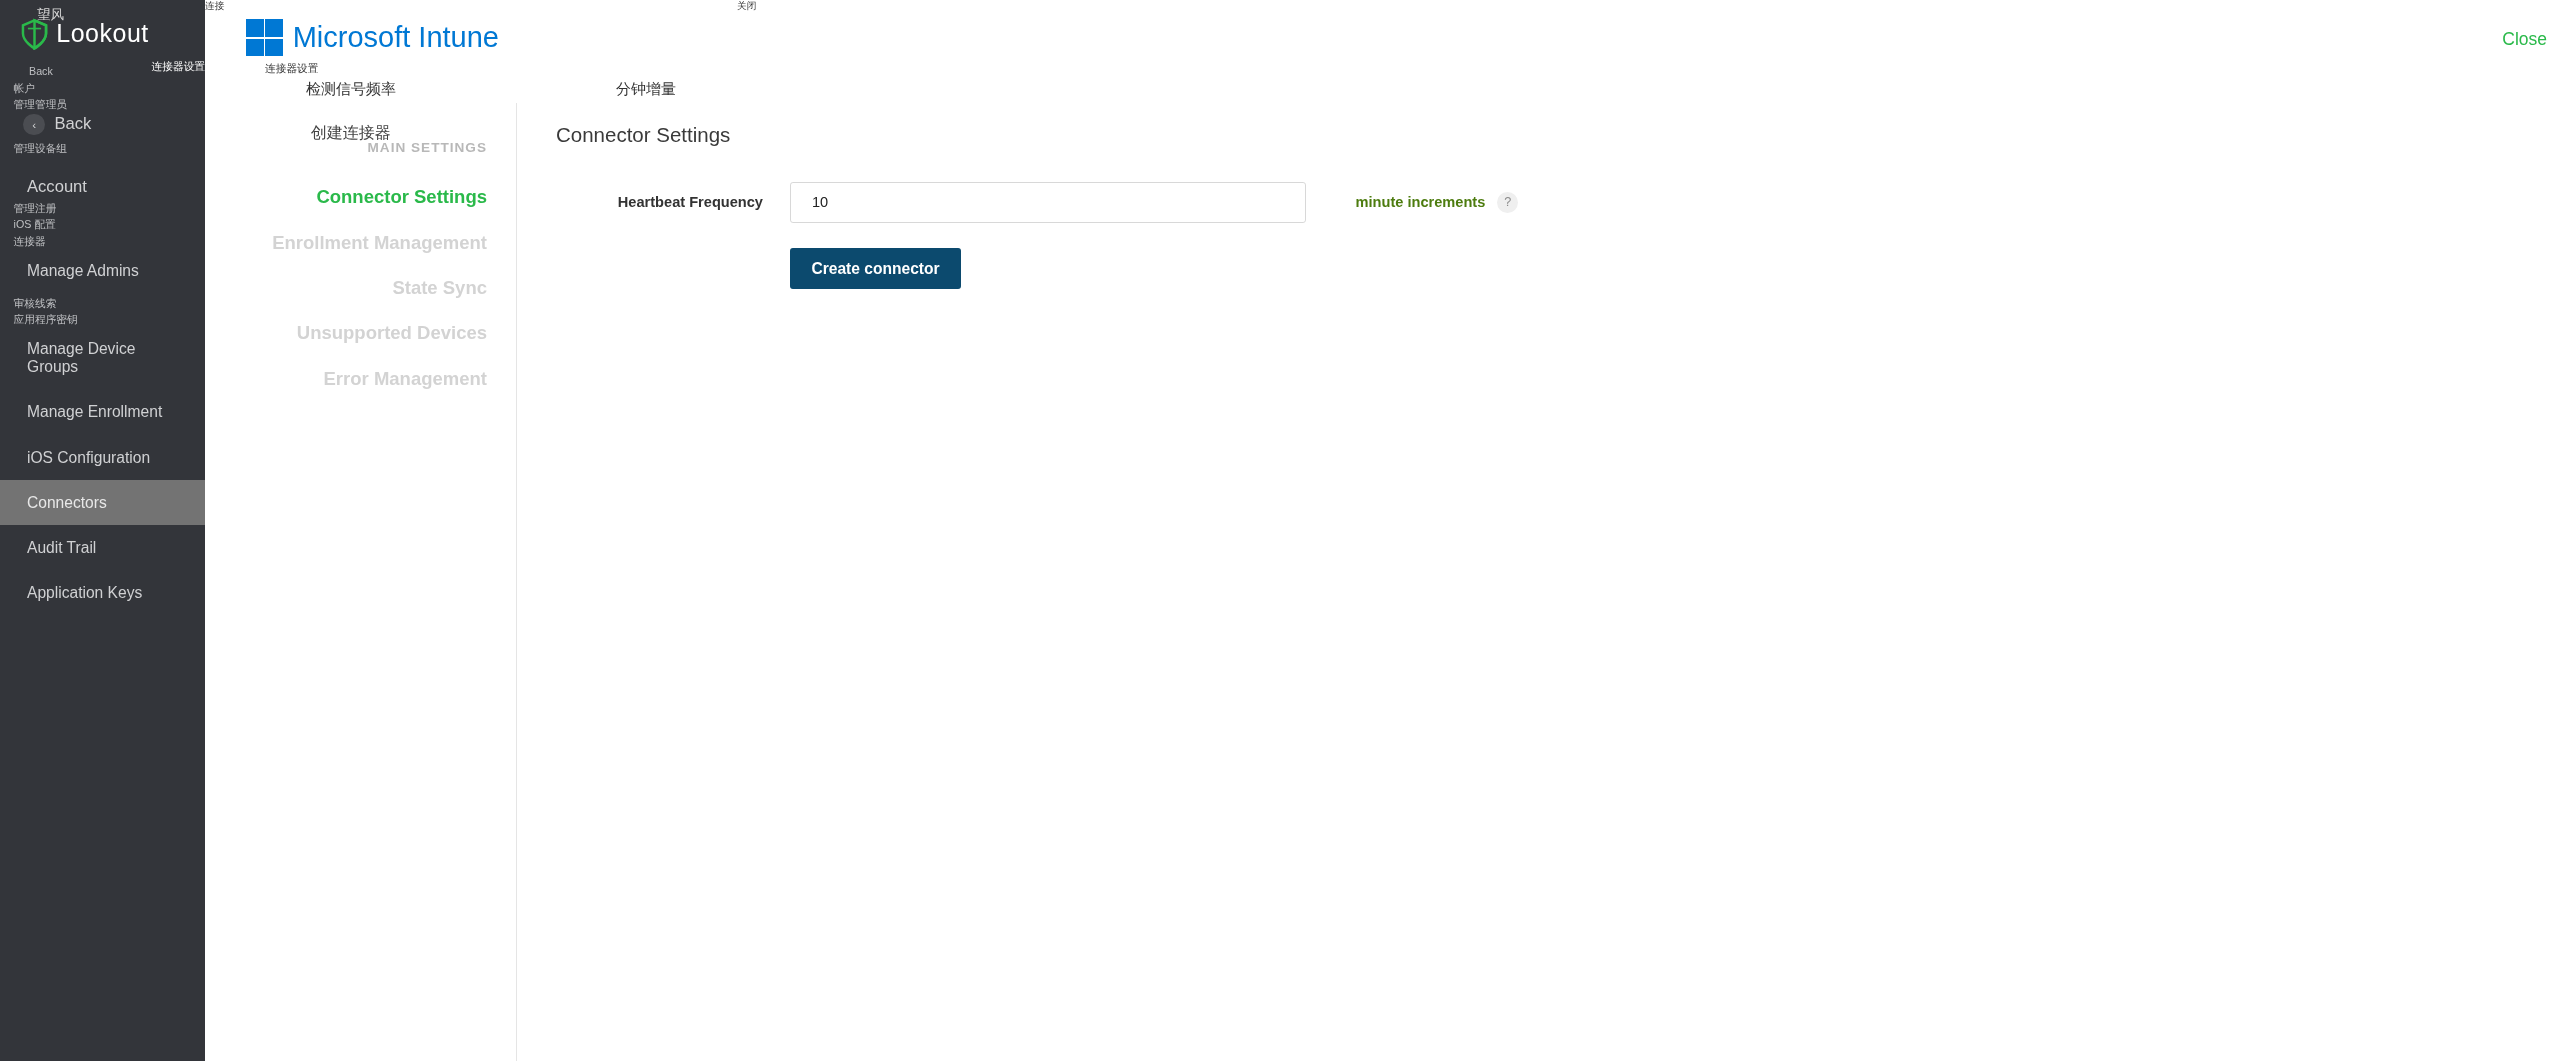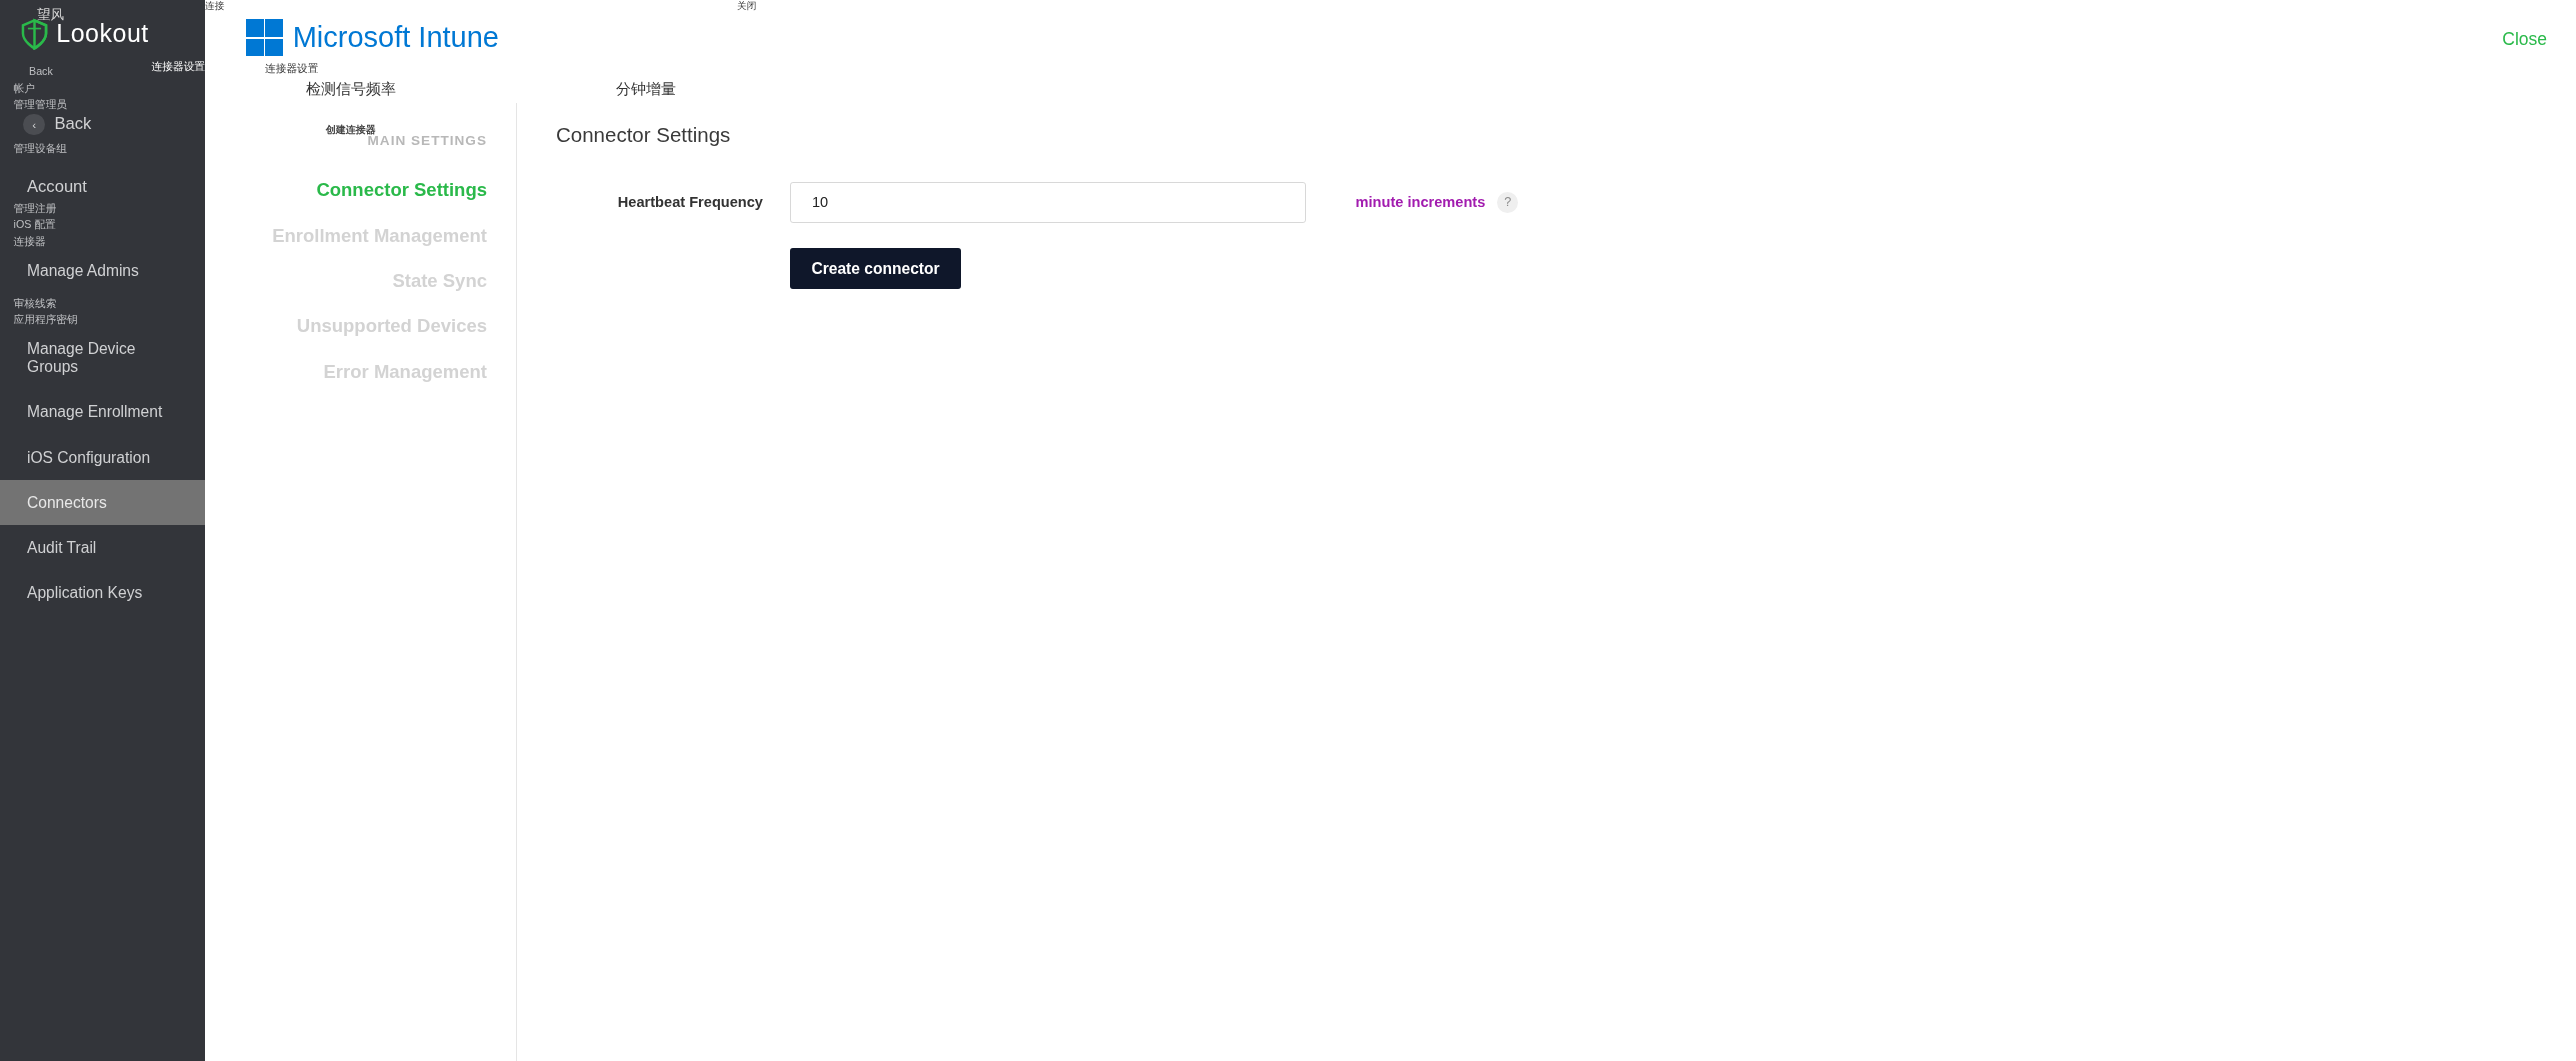--- a/index.html
+++ b/index.html
@@ -173,25 +173,24 @@
       padding-top: 9.7px;
     }
     .settings-nav {
       width: 312px;
       border-right: 1px solid #e5e5e5;
       padding: 19.5px 29px 19.5px 9.7px;
       text-align: right;
       flex-shrink: 0;
     }
     .settings-nav-header-mini {
-      font-size: 10px;
+      font-size: 16px;
       color: #444;
       text-align: center;
       margin-bottom: -3.9px;
-      font-weight: bold;
     }
     .settings-nav-header {
       color: #b8b8b8;
       font-size: 13.6px;
       font-weight: 700;
       letter-spacing: 1px;
       margin-bottom: 19.5px;
     }
     .settings-nav-item {
       font-size: 18.5px;
@@ -232,40 +231,40 @@
       border: 1px solid #d8d8d8;
       border-radius: 2.9px;
       padding: 0 21px;
       font-size: 14.6px;
       color: #222;
     }
     .field-suffix {
       margin-left: 13.6px;
       font-size: 14.6px;
       font-weight: 600;
-      color: #a21caf;
+      color: #4d7c0f;
       padding-left: 36px;
     }
     .help-badge {
       width: 21.4px;
       height: 21.4px;
       border-radius: 50%;
       background: #efefef;
       color: #8a8a8a;
       display: inline-flex;
       align-items: center;
       justify-content: center;
       margin-left: 11.7px;
       font-size: 12.7px;
     }
     .btn-row {
       padding-left: 234px;
     }
     .create-btn {
-      background: #0f172a;
+      background: #0c4a6e;
       color: #fff;
       border: none;
       border-radius: 2.9px;
       padding: 11.7px 21.4px;
       font-size: 15.6px;
       font-weight: 600;
       cursor: pointer;
     }
   </style>
 </head>

